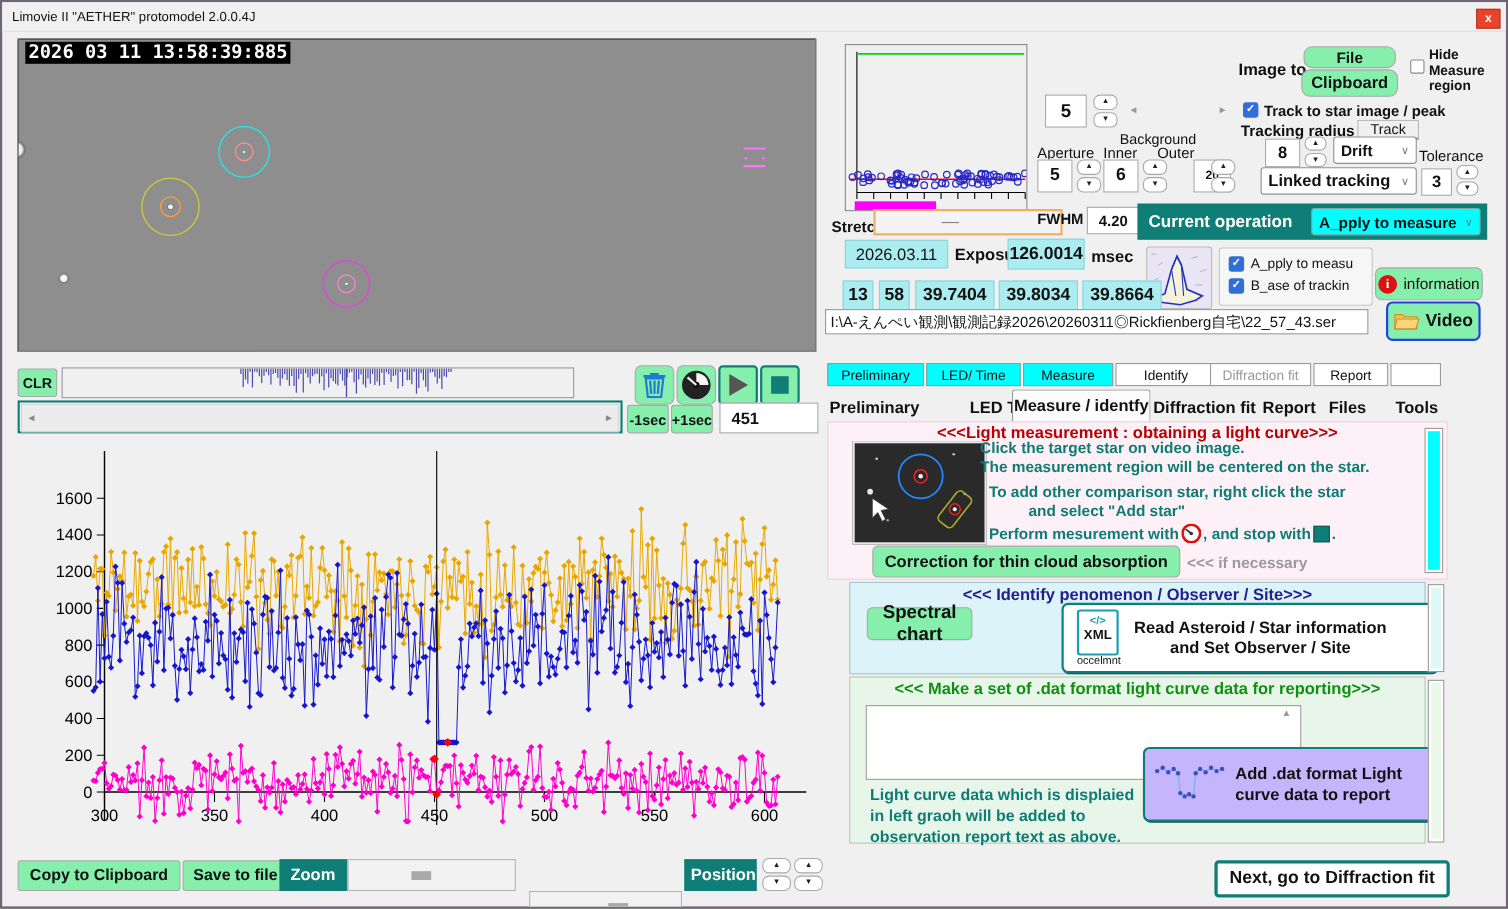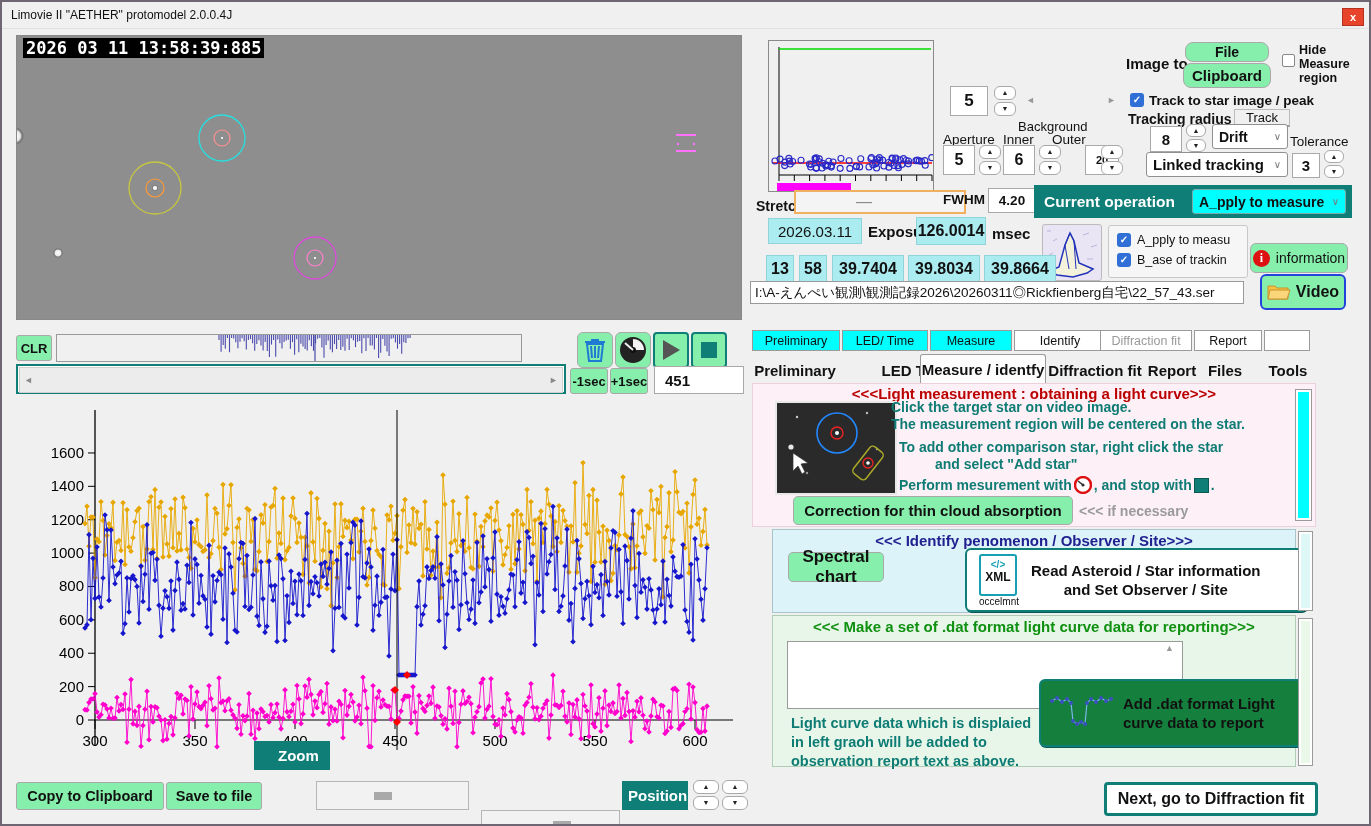--- a/index.html
+++ b/index.html
@@ -275,21 +275,21 @@
         <polyline points="69,311.62742261032014 71,312.05046567843294 73,304.5890740695214 75,301.0760875259824 77,300.9951346661914 79,295.6613725812086 81,313.9957517090924 83,319.1229989041099 85,316.67935795980134 87,306.2391227375935 89,307.12140242203 91,310.9968925850443 93,319.91251309643036 95,310.289493379652 97,320.3242629724955 99,320.08745002268904 101,299.44321874599206 103,312.92732920717776 105,306.58099773304116 107,311.4455476569096 109,295.93941513602294 111,344.2591334103928 113,311.24208587576544 115,281.5910248179892 117,325.8337611350007 119,313.3925195147549 121,327.3555081874346 123,308.4180852604145 125,348.30538674226773 127,327.44971786789273 129,311.3035326486742 131,293.2133192763571 133,341.76234820408325 135,308.4319505218989 137,323.9087914360785 139,308.9194658706626 141,309.86990747609644 143,318.2223990768758 145,321.9764135124022 147,342.5981972287791 149,321.7752381931781 151,341.15166767039756 153,325.42543195313635 155,318.53901359412356 157,336.8392095130105 159,319.96650410861616 161,295.303707656126 163,300.3337173057301 165,297.36010711862986 167,315.89735665390407 169,300.9376537122927 171,302.57375828863167 173,337.8896702664737 175,288.7093827387127 177,321.0859807238113 179,305.9572011120161 181,294.02184238640126 183,308.637152199246 185,310.63812067203037 187,307.41783342986463 189,304.2642244003094 191,327.7561704316428 193,287.78274423813076 195,300.7597521181768 197,311.8766928028534 199,310.3129582628673 201,348.704 203,280.0020783639927 205,304.6124279328869 207,303.08959366653346 209,312.81135345285014 211,302.8584744220432 213,300.6893889516676 215,312.3171396663319 217,316.8962155672498 219,320.2597807733626 221,330.34848754719457 223,306.68541118130275 225,336.31872273075487 227,317.6913121442646 229,322.65084001126746 231,318.1667114586742 233,295.60889802658653 235,336.2482900439403 237,312.1782093899483 239,340.5018205200112 241,315.11109670295144 243,330.7478613540055 245,311.08154272339215 247,313.7373239457649 249,318.61034225281423 251,317.539463905368 253,323.98796478869065 255,306.66699344148117 257,319.84083110056025 259,314.68181276925606 261,305.9855684882663 263,319.1732104150616 265,330.8383890812905 267,320.6164757016781 269,291.888715050674 271,313.86235634438646 273,318.8119731017584 275,313.1878131669606 277,306.2332592779468 279,324.1182005083272 281,287.44562762395105 283,301.04917508193057 285,325.58073878350854 287,315.9205182749843 289,288.11500818251073 291,299.12826255277685 293,281.3870475415774 295,296.38739883577125 297,316.84112167302055 299,303.0908274053908 301,309.7690209715012 303,296.44809730187757 305,293.6544094702075 307,314.3944100212301 309,305.6965761321229 311,285.4609069467508 313,326.13474045233244 315,308.92236227026535 317,322.69704190940365 319,311.2639728180198 321,323.0069062421196 323,303.32788323210275 325,306.3763234909116 327,339.7964307934851 329,292.53128773591993 331,317.07848384652937 333,308.3671723630959 335,296.47097798789946 337,304.1049180434765 339,322.84109373178563 341,318.9310538515784 343,307.3516469235532 345,325.8166852510865 347,279.2317689969032 349,292.8077910794173 351,310.1593913147086 353,348.39567655888294 355,348.704 357,287.7967151685208 359,322.33396852279736 361,299.7351806313079 363,293.29190270311807 365,309.0105422340953 367,302.0105500511527 369,306.74127314935157 371,308.1791771816625 373,308.404498234035 375,321.09469187198255 377,292.0610419752477 379,291.98174542501613 381,324.05404012126894 383,320.4407780250488 385,313.11789512206053 387,301.8600060296925 389,298.0933090661997 391,298.41171521943295 393,298.22112450834504 395,324.96651961102106 397,288.7930417143367 399,314.0999381654081 401,335.2215483610248 403,297.6284722776641 405,304.52574091044534 407,310.60050144344893 409,313.5632182134823 411,307.55375581815093 413,297.9351257221517 415,305.37065134282454 417,289.1503084872086 419,320.2393096349649 421,308.0377406769362 423,309.00153009706594 425,317.77949822845545 427,326.2212768719271 429,320.72959185551014 431,330.90775106866795 433,290.2592459877846 435,308.2291809151042 437,325.48985092719226 439,293.26932698593754 441,348.704 443,324.3919565721927 445,306.2738960962719 447,292.890992608774 449,305.5299943728601 451,303.5453672357588 453,299.23509858678 455,305.683114961348 457,334.7044285606826 459,319.33386114589314 461,313.7559704821645 463,308.6443439031173 465,285.0291825278811 467,281.10405483884927 469,320.10715052021294 471,311.34519074889363 473,308.17576135577167 475,280.68448442855015 477,318.4711620348799 479,326.27123264971794 481,326.7707667995361 483,321.78231200840605 485,338.3076213761615 487,309.94478269158725 489,316.99821120015395 491,295.62757263271 493,301.6430511539709 495,313.6497919987547 497,330.0776882821508 499,333.9749569486133 501,321.9936028643106 503,318.70178650239853 505,319.9320911307782 507,335.25984394194836 509,307.2026647972162 511,304.5588872113922 513,299.2872570300065 515,285.72269633405284 517,309.2613832329973 519,320.85290193560536 521,309.7361438405304 523,321.59168578523537 525,318.2139257344538 527,310.1916341874311 529,305.99599155384766 531,302.79467294693876 533,340.08615943254483 535,317.0482111144904 537,277.1352190714292 539,306.8816139835683 541,307.26884463058553 543,309.4260829987633 545,307.41145906347225 547,293.2886534209913 549,318.34413287375355 551,323.82781278683524 553,305.04303757872617 555,336.5037538109017 557,306.55976080109554 559,318.89282146775304 561,301.8872986915489 563,320.8400298303338 565,340.6268851502021 567,296.4602000672892 569,308.05690427541595 571,312.99877055745105 573,338.45548625334493 575,286.99530574348427 577,325.7653007852049 579,328.9517709138826 581,315.9436587371025 583,299.7561533735027 585,333.19221424667535 587,310.2860949845491 589,292.88108102350355 591,327.65224218461105 593,307.1684213988413 595,313.4680671865409 597,304.9070250707483 599,315.4074381017075 601,313.48137888061535 603,287.05893823367495 605,320.05019996728373 607,300.53128213661256 609,317.40571243358215 611,294.58808723920305 613,313.4381483722413 615,343.45294196900306 617,312.72098029440593 619,319.2654525638586 621,303.33540646368454 623,313.8294316284838 625,299.8899299702444 627,317.27150206063175 629,330.7933083773176 631,323.0718791822833 633,333.9378669039239 635,317.9985005013021 637,301.3735449987827 639,304.0399181317566 641,318.7335037934985 643,320.1049456934156 645,307.2098090000921 647,308.06821023978245 649,335.55855881667 651,332.9640439599501 653,313.447419704807 655,329.336290296969 657,291.1523461555699 659,290.32040699229856 661,292.5397105416474 663,330.7131857182556 665,327.5184535010308 667,325.6274100818513 669,313.4850584765752 671,310.81622795923613 673,286.2061265832181 675,320.97066134496777 677,288.9808783819196 679,304.61993411838915 681,331.6942725443914 683,334.5536862115497 685,334.1885892657498 687,310.5980376449455 689,333.10365606552455 691,308.1628262982164" fill="none" stroke="#ff00cc" stroke-width="0.9"></polyline>
         <path d="M69 308.8274226103201L71.8 311.62742261032014L69 314.42742261032015L66.2 311.62742261032014ZM71 309.25046567843293L73.8 312.05046567843294L71 314.85046567843295L68.2 312.05046567843294ZM73 301.7890740695214L75.8 304.5890740695214L73 307.3890740695214L70.2 304.5890740695214ZM75 298.2760875259824L77.8 301.0760875259824L75 303.8760875259824L72.2 301.0760875259824ZM77 298.1951346661914L79.8 300.9951346661914L77 303.7951346661914L74.2 300.9951346661914ZM79 292.86137258120857L81.8 295.6613725812086L79 298.4613725812086L76.2 295.6613725812086ZM81 311.1957517090924L83.8 313.9957517090924L81 316.79575170909243L78.2 313.9957517090924ZM83 316.3229989041099L85.8 319.1229989041099L83 321.92299890410993L80.2 319.1229989041099ZM85 313.8793579598013L87.8 316.67935795980134L85 319.47935795980135L82.2 316.67935795980134ZM87 303.4391227375935L89.8 306.2391227375935L87 309.0391227375935L84.2 306.2391227375935ZM89 304.32140242202996L91.8 307.12140242203L89 309.92140242203L86.2 307.12140242203ZM91 308.1968925850443L93.8 310.9968925850443L91 313.7968925850443L88.2 310.9968925850443ZM93 317.11251309643035L95.8 319.91251309643036L93 322.71251309643037L90.2 319.91251309643036ZM95 307.489493379652L97.8 310.289493379652L95 313.089493379652L92.2 310.289493379652ZM97 317.5242629724955L99.8 320.3242629724955L97 323.1242629724955L94.2 320.3242629724955ZM99 317.28745002268903L101.8 320.08745002268904L99 322.88745002268905L96.2 320.08745002268904ZM101 296.64321874599204L103.8 299.44321874599206L101 302.24321874599207L98.2 299.44321874599206ZM103 310.12732920717775L105.8 312.92732920717776L103 315.7273292071778L100.2 312.92732920717776ZM105 303.78099773304115L107.8 306.58099773304116L105 309.38099773304117L102.2 306.58099773304116ZM107 308.64554765690957L109.8 311.4455476569096L107 314.2455476569096L104.2 311.4455476569096ZM109 293.13941513602293L111.8 295.93941513602294L109 298.73941513602296L106.2 295.93941513602294ZM111 341.4591334103928L113.8 344.2591334103928L111 347.0591334103928L108.2 344.2591334103928ZM113 308.44208587576543L115.8 311.24208587576544L113 314.04208587576545L110.2 311.24208587576544ZM115 278.7910248179892L117.8 281.5910248179892L115 284.3910248179892L112.2 281.5910248179892ZM117 323.0337611350007L119.8 325.8337611350007L117 328.6337611350007L114.2 325.8337611350007ZM119 310.5925195147549L121.8 313.3925195147549L119 316.1925195147549L116.2 313.3925195147549ZM121 324.5555081874346L123.8 327.3555081874346L121 330.15550818743463L118.2 327.3555081874346ZM123 305.6180852604145L125.8 308.4180852604145L123 311.2180852604145L120.2 308.4180852604145ZM125 345.5053867422677L127.8 348.30538674226773L125 351.10538674226774L122.2 348.30538674226773ZM127 324.6497178678927L129.8 327.44971786789273L127 330.24971786789274L124.2 327.44971786789273ZM129 308.5035326486742L131.8 311.3035326486742L129 314.1035326486742L126.2 311.3035326486742ZM131 290.4133192763571L133.8 293.2133192763571L131 296.0133192763571L128.2 293.2133192763571ZM133 338.96234820408324L135.8 341.76234820408325L133 344.56234820408326L130.2 341.76234820408325ZM135 305.6319505218989L137.8 308.4319505218989L135 311.2319505218989L132.2 308.4319505218989ZM137 321.1087914360785L139.8 323.9087914360785L137 326.7087914360785L134.2 323.9087914360785ZM139 306.11946587066257L141.8 308.9194658706626L139 311.7194658706626L136.2 308.9194658706626ZM141 307.06990747609643L143.8 309.86990747609644L141 312.66990747609645L138.2 309.86990747609644ZM143 315.42239907687576L145.8 318.2223990768758L143 321.0223990768758L140.2 318.2223990768758ZM145 319.1764135124022L147.8 321.9764135124022L145 324.7764135124022L142.2 321.9764135124022ZM147 339.7981972287791L149.8 342.5981972287791L147 345.3981972287791L144.2 342.5981972287791ZM149 318.9752381931781L151.8 321.7752381931781L149 324.5752381931781L146.2 321.7752381931781ZM151 338.35166767039755L153.8 341.15166767039756L151 343.95166767039757L148.2 341.15166767039756ZM153 322.62543195313634L155.8 325.42543195313635L153 328.22543195313636L150.2 325.42543195313635ZM155 315.73901359412355L157.8 318.53901359412356L155 321.33901359412357L152.2 318.53901359412356ZM157 334.03920951301046L159.8 336.8392095130105L157 339.6392095130105L154.2 336.8392095130105ZM159 317.16650410861615L161.8 319.96650410861616L159 322.7665041086162L156.2 319.96650410861616ZM161 292.503707656126L163.8 295.303707656126L161 298.103707656126L158.2 295.303707656126ZM163 297.5337173057301L165.8 300.3337173057301L163 303.1337173057301L160.2 300.3337173057301ZM165 294.56010711862984L167.8 297.36010711862986L165 300.16010711862987L162.2 297.36010711862986ZM167 313.09735665390406L169.8 315.89735665390407L167 318.6973566539041L164.2 315.89735665390407ZM169 298.13765371229266L171.8 300.9376537122927L169 303.7376537122927L166.2 300.9376537122927ZM171 299.77375828863165L173.8 302.57375828863167L171 305.3737582886317L168.2 302.57375828863167ZM173 335.08967026647366L175.8 337.8896702664737L173 340.6896702664737L170.2 337.8896702664737ZM175 285.9093827387127L177.8 288.7093827387127L175 291.5093827387127L172.2 288.7093827387127ZM177 318.2859807238113L179.8 321.0859807238113L177 323.8859807238113L174.2 321.0859807238113ZM179 303.1572011120161L181.8 305.9572011120161L179 308.7572011120161L176.2 305.9572011120161ZM181 291.22184238640125L183.8 294.02184238640126L181 296.8218423864013L178.2 294.02184238640126ZM183 305.83715219924596L185.8 308.637152199246L183 311.437152199246L180.2 308.637152199246ZM185 307.83812067203036L187.8 310.63812067203037L185 313.4381206720304L182.2 310.63812067203037ZM187 304.6178334298646L189.8 307.41783342986463L187 310.21783342986464L184.2 307.41783342986463ZM189 301.4642244003094L191.8 304.2642244003094L189 307.0642244003094L186.2 304.2642244003094ZM191 324.95617043164276L193.8 327.7561704316428L191 330.5561704316428L188.2 327.7561704316428ZM193 284.98274423813075L195.8 287.78274423813076L193 290.5827442381308L190.2 287.78274423813076ZM195 297.95975211817677L197.8 300.7597521181768L195 303.5597521181768L192.2 300.7597521181768ZM197 309.0766928028534L199.8 311.8766928028534L197 314.67669280285344L194.2 311.8766928028534ZM199 307.5129582628673L201.8 310.3129582628673L199 313.1129582628673L196.2 310.3129582628673ZM201 345.904L203.8 348.704L201 351.504L198.2 348.704ZM203 277.2020783639927L205.8 280.0020783639927L203 282.80207836399273L200.2 280.0020783639927ZM205 301.81242793288686L207.8 304.6124279328869L205 307.4124279328869L202.2 304.6124279328869ZM207 300.28959366653345L209.8 303.08959366653346L207 305.8895936665335L204.2 303.08959366653346ZM209 310.01135345285013L211.8 312.81135345285014L209 315.61135345285015L206.2 312.81135345285014ZM211 300.05847442204316L213.8 302.8584744220432L211 305.6584744220432L208.2 302.8584744220432ZM213 297.88938895166757L215.8 300.6893889516676L213 303.4893889516676L210.2 300.6893889516676ZM215 309.5171396663319L217.8 312.3171396663319L215 315.1171396663319L212.2 312.3171396663319ZM217 314.09621556724977L219.8 316.8962155672498L217 319.6962155672498L214.2 316.8962155672498ZM219 317.4597807733626L221.8 320.2597807733626L219 323.0597807733626L216.2 320.2597807733626ZM221 327.54848754719455L223.8 330.34848754719457L221 333.1484875471946L218.2 330.34848754719457ZM223 303.88541118130274L225.8 306.68541118130275L223 309.48541118130277L220.2 306.68541118130275ZM225 333.51872273075486L227.8 336.31872273075487L225 339.1187227307549L222.2 336.31872273075487ZM227 314.8913121442646L229.8 317.6913121442646L227 320.4913121442646L224.2 317.6913121442646ZM229 319.85084001126745L231.8 322.65084001126746L229 325.4508400112675L226.2 322.65084001126746ZM231 315.36671145867416L233.8 318.1667114586742L231 320.9667114586742L228.2 318.1667114586742ZM233 292.8088980265865L235.8 295.60889802658653L233 298.40889802658654L230.2 295.60889802658653ZM235 333.4482900439403L237.8 336.2482900439403L235 339.0482900439403L232.2 336.2482900439403ZM237 309.37820938994827L239.8 312.1782093899483L237 314.9782093899483L234.2 312.1782093899483ZM239 337.7018205200112L241.8 340.5018205200112L239 343.30182052001123L236.2 340.5018205200112ZM241 312.31109670295143L243.8 315.11109670295144L241 317.91109670295145L238.2 315.11109670295144ZM243 327.9478613540055L245.8 330.7478613540055L243 333.54786135400553L240.2 330.7478613540055ZM245 308.28154272339214L247.8 311.08154272339215L245 313.88154272339216L242.2 311.08154272339215ZM247 310.9373239457649L249.8 313.7373239457649L247 316.5373239457649L244.2 313.7373239457649ZM249 315.8103422528142L251.8 318.61034225281423L249 321.41034225281425L246.2 318.61034225281423ZM251 314.739463905368L253.8 317.539463905368L251 320.339463905368L248.2 317.539463905368ZM253 321.18796478869064L255.8 323.98796478869065L253 326.78796478869066L250.2 323.98796478869065ZM255 303.86699344148116L257.8 306.66699344148117L255 309.4669934414812L252.2 306.66699344148117ZM257 317.04083110056024L259.8 319.84083110056025L257 322.64083110056026L254.2 319.84083110056025ZM259 311.88181276925604L261.8 314.68181276925606L259 317.48181276925607L256.2 314.68181276925606ZM261 303.1855684882663L263.8 305.9855684882663L261 308.78556848826634L258.2 305.9855684882663ZM263 316.3732104150616L265.8 319.1732104150616L263 321.9732104150616L260.2 319.1732104150616ZM265 328.03838908129046L267.8 330.8383890812905L265 333.6383890812905L262.2 330.8383890812905ZM267 317.8164757016781L269.8 320.6164757016781L267 323.4164757016781L264.2 320.6164757016781ZM269 289.088715050674L271.8 291.888715050674L269 294.68871505067403L266.2 291.888715050674ZM271 311.06235634438644L273.8 313.86235634438646L271 316.66235634438647L268.2 313.86235634438646ZM273 316.0119731017584L275.8 318.8119731017584L273 321.6119731017584L270.2 318.8119731017584ZM275 310.3878131669606L277.8 313.1878131669606L275 315.9878131669606L272.2 313.1878131669606ZM277 303.4332592779468L279.8 306.2332592779468L277 309.0332592779468L274.2 306.2332592779468ZM279 321.3182005083272L281.8 324.1182005083272L279 326.91820050832723L276.2 324.1182005083272ZM281 284.64562762395104L283.8 287.44562762395105L281 290.24562762395107L278.2 287.44562762395105ZM283 298.24917508193056L285.8 301.04917508193057L283 303.8491750819306L280.2 301.04917508193057ZM285 322.7807387835085L287.8 325.58073878350854L285 328.38073878350855L282.2 325.58073878350854ZM287 313.1205182749843L289.8 315.9205182749843L287 318.72051827498433L284.2 315.9205182749843ZM289 285.3150081825107L291.8 288.11500818251073L289 290.91500818251075L286.2 288.11500818251073ZM291 296.32826255277683L293.8 299.12826255277685L291 301.92826255277686L288.2 299.12826255277685ZM293 278.58704754157736L295.8 281.3870475415774L293 284.1870475415774L290.2 281.3870475415774ZM295 293.58739883577124L297.8 296.38739883577125L295 299.18739883577126L292.2 296.38739883577125ZM297 314.04112167302054L299.8 316.84112167302055L297 319.64112167302056L294.2 316.84112167302055ZM299 300.2908274053908L301.8 303.0908274053908L299 305.89082740539084L296.2 303.0908274053908ZM301 306.9690209715012L303.8 309.7690209715012L301 312.56902097150123L298.2 309.7690209715012ZM303 293.64809730187756L305.8 296.44809730187757L303 299.2480973018776L300.2 296.44809730187757ZM305 290.8544094702075L307.8 293.6544094702075L305 296.4544094702075L302.2 293.6544094702075ZM307 311.5944100212301L309.8 314.3944100212301L307 317.1944100212301L304.2 314.3944100212301ZM309 302.8965761321229L311.8 305.6965761321229L309 308.4965761321229L306.2 305.6965761321229ZM311 282.6609069467508L313.8 285.4609069467508L311 288.2609069467508L308.2 285.4609069467508ZM313 323.3347404523324L315.8 326.13474045233244L313 328.93474045233245L310.2 326.13474045233244ZM315 306.12236227026534L317.8 308.92236227026535L315 311.72236227026536L312.2 308.92236227026535ZM317 319.89704190940364L319.8 322.69704190940365L317 325.49704190940366L314.2 322.69704190940365ZM319 308.4639728180198L321.8 311.2639728180198L319 314.0639728180198L316.2 311.2639728180198ZM321 320.2069062421196L323.8 323.0069062421196L321 325.8069062421196L318.2 323.0069062421196ZM323 300.52788323210274L325.8 303.32788323210275L323 306.12788323210276L320.2 303.32788323210275ZM325 303.5763234909116L327.8 306.3763234909116L325 309.1763234909116L322.2 306.3763234909116ZM327 336.9964307934851L329.8 339.7964307934851L327 342.5964307934851L324.2 339.7964307934851ZM329 289.7312877359199L331.8 292.53128773591993L329 295.33128773591994L326.2 292.53128773591993ZM331 314.27848384652935L333.8 317.07848384652937L331 319.8784838465294L328.2 317.07848384652937ZM333 305.5671723630959L335.8 308.3671723630959L333 311.1671723630959L330.2 308.3671723630959ZM335 293.67097798789945L337.8 296.47097798789946L335 299.27097798789947L332.2 296.47097798789946ZM337 301.3049180434765L339.8 304.1049180434765L337 306.9049180434765L334.2 304.1049180434765ZM339 320.0410937317856L341.8 322.84109373178563L339 325.64109373178565L336.2 322.84109373178563ZM341 316.1310538515784L343.8 318.9310538515784L341 321.7310538515784L338.2 318.9310538515784ZM343 304.55164692355316L345.8 307.3516469235532L343 310.1516469235532L340.2 307.3516469235532ZM345 323.01668525108647L347.8 325.8166852510865L345 328.6166852510865L342.2 325.8166852510865ZM347 276.4317689969032L349.8 279.2317689969032L347 282.0317689969032L344.2 279.2317689969032ZM349 290.0077910794173L351.8 292.8077910794173L349 295.6077910794173L346.2 292.8077910794173ZM351 307.3593913147086L353.8 310.1593913147086L351 312.9593913147086L348.2 310.1593913147086ZM353 345.59567655888293L355.8 348.39567655888294L353 351.19567655888295L350.2 348.39567655888294ZM355 345.904L357.8 348.704L355 351.504L352.2 348.704ZM357 284.9967151685208L359.8 287.7967151685208L357 290.5967151685208L354.2 287.7967151685208ZM359 319.53396852279735L361.8 322.33396852279736L359 325.1339685227974L356.2 322.33396852279736ZM361 296.9351806313079L363.8 299.7351806313079L361 302.5351806313079L358.2 299.7351806313079ZM363 290.49190270311806L365.8 293.29190270311807L363 296.0919027031181L360.2 293.29190270311807ZM365 306.21054223409527L367.8 309.0105422340953L365 311.8105422340953L362.2 309.0105422340953ZM367 299.21055005115267L369.8 302.0105500511527L367 304.8105500511527L364.2 302.0105500511527ZM369 303.94127314935156L371.8 306.74127314935157L369 309.5412731493516L366.2 306.74127314935157ZM371 305.3791771816625L373.8 308.1791771816625L371 310.9791771816625L368.2 308.1791771816625ZM373 305.60449823403496L375.8 308.404498234035L373 311.204498234035L370.2 308.404498234035ZM375 318.29469187198254L377.8 321.09469187198255L375 323.89469187198256L372.2 321.09469187198255ZM377 289.2610419752477L379.8 292.0610419752477L377 294.8610419752477L374.2 292.0610419752477ZM379 289.1817454250161L381.8 291.98174542501613L379 294.78174542501614L376.2 291.98174542501613ZM381 321.25404012126893L383.8 324.05404012126894L381 326.85404012126895L378.2 324.05404012126894ZM383 317.6407780250488L385.8 320.4407780250488L383 323.2407780250488L380.2 320.4407780250488ZM385 310.3178951220605L387.8 313.11789512206053L385 315.91789512206054L382.2 313.11789512206053ZM387 299.0600060296925L389.8 301.8600060296925L387 304.6600060296925L384.2 301.8600060296925ZM389 295.2933090661997L391.8 298.0933090661997L389 300.8933090661997L386.2 298.0933090661997ZM391 295.61171521943294L393.8 298.41171521943295L391 301.21171521943296L388.2 298.41171521943295ZM393 295.42112450834503L395.8 298.22112450834504L393 301.02112450834505L390.2 298.22112450834504ZM395 322.16651961102104L397.8 324.96651961102106L395 327.76651961102107L392.2 324.96651961102106ZM397 285.9930417143367L399.8 288.7930417143367L397 291.5930417143367L394.2 288.7930417143367ZM399 311.2999381654081L401.8 314.0999381654081L399 316.8999381654081L396.2 314.0999381654081ZM401 332.4215483610248L403.8 335.2215483610248L401 338.0215483610248L398.2 335.2215483610248ZM403 294.8284722776641L405.8 297.6284722776641L403 300.4284722776641L400.2 297.6284722776641ZM405 301.7257409104453L407.8 304.52574091044534L405 307.32574091044535L402.2 304.52574091044534ZM407 307.8005014434489L409.8 310.60050144344893L407 313.40050144344895L404.2 310.60050144344893ZM409 310.7632182134823L411.8 313.5632182134823L409 316.3632182134823L406.2 313.5632182134823ZM411 304.7537558181509L413.8 307.55375581815093L411 310.35375581815094L408.2 307.55375581815093ZM413 295.1351257221517L415.8 297.9351257221517L413 300.73512572215174L410.2 297.9351257221517ZM415 302.57065134282453L417.8 305.37065134282454L415 308.17065134282456L412.2 305.37065134282454ZM417 286.35030848720857L419.8 289.1503084872086L417 291.9503084872086L414.2 289.1503084872086ZM419 317.4393096349649L421.8 320.2393096349649L419 323.0393096349649L416.2 320.2393096349649ZM421 305.2377406769362L423.8 308.0377406769362L421 310.8377406769362L418.2 308.0377406769362ZM423 306.2015300970659L425.8 309.00153009706594L423 311.80153009706595L420.2 309.00153009706594ZM425 314.97949822845544L427.8 317.77949822845545L425 320.57949822845546L422.2 317.77949822845545ZM427 323.4212768719271L429.8 326.2212768719271L427 329.0212768719271L424.2 326.2212768719271ZM429 317.9295918555101L431.8 320.72959185551014L429 323.52959185551015L426.2 320.72959185551014ZM431 328.10775106866794L433.8 330.90775106866795L431 333.70775106866796L428.2 330.90775106866795ZM433 287.4592459877846L435.8 290.2592459877846L433 293.0592459877846L430.2 290.2592459877846ZM435 305.4291809151042L437.8 308.2291809151042L435 311.02918091510423L432.2 308.2291809151042ZM437 322.68985092719225L439.8 325.48985092719226L437 328.2898509271923L434.2 325.48985092719226ZM439 290.4693269859375L441.8 293.26932698593754L439 296.06932698593755L436.2 293.26932698593754ZM441 345.904L443.8 348.704L441 351.504L438.2 348.704ZM443 321.5919565721927L445.8 324.3919565721927L443 327.19195657219274L440.2 324.3919565721927ZM445 303.4738960962719L447.8 306.2738960962719L445 309.07389609627194L442.2 306.2738960962719ZM447 290.090992608774L449.8 292.890992608774L447 295.690992608774L444.2 292.890992608774ZM449 302.72999437286006L451.8 305.5299943728601L449 308.3299943728601L446.2 305.5299943728601ZM451 300.7453672357588L453.8 303.5453672357588L451 306.34536723575883L448.2 303.5453672357588ZM453 296.43509858678L455.8 299.23509858678L453 302.03509858678L450.2 299.23509858678ZM455 302.883114961348L457.8 305.683114961348L455 308.483114961348L452.2 305.683114961348ZM457 331.90442856068256L459.8 334.7044285606826L457 337.5044285606826L454.2 334.7044285606826ZM459 316.5338611458931L461.8 319.33386114589314L459 322.13386114589315L456.2 319.33386114589314ZM461 310.9559704821645L463.8 313.7559704821645L461 316.5559704821645L458.2 313.7559704821645ZM463 305.8443439031173L465.8 308.6443439031173L463 311.4443439031173L460.2 308.6443439031173ZM465 282.2291825278811L467.8 285.0291825278811L465 287.82918252788113L462.2 285.0291825278811ZM467 278.30405483884925L469.8 281.10405483884927L467 283.9040548388493L464.2 281.10405483884927ZM469 317.30715052021293L471.8 320.10715052021294L469 322.90715052021295L466.2 320.10715052021294ZM471 308.5451907488936L473.8 311.34519074889363L471 314.14519074889364L468.2 311.34519074889363ZM473 305.37576135577166L475.8 308.17576135577167L473 310.9757613557717L470.2 308.17576135577167ZM475 277.88448442855014L477.8 280.68448442855015L475 283.48448442855016L472.2 280.68448442855015ZM477 315.6711620348799L479.8 318.4711620348799L477 321.2711620348799L474.2 318.4711620348799ZM479 323.47123264971793L481.8 326.27123264971794L479 329.07123264971796L476.2 326.27123264971794ZM481 323.9707667995361L483.8 326.7707667995361L481 329.5707667995361L478.2 326.7707667995361ZM483 318.98231200840604L485.8 321.78231200840605L483 324.58231200840606L480.2 321.78231200840605ZM485 335.50762137616147L487.8 338.3076213761615L485 341.1076213761615L482.2 338.3076213761615ZM487 307.14478269158724L489.8 309.94478269158725L487 312.74478269158726L484.2 309.94478269158725ZM489 314.19821120015393L491.8 316.99821120015395L489 319.79821120015396L486.2 316.99821120015395ZM491 292.82757263271L493.8 295.62757263271L491 298.42757263271L488.2 295.62757263271ZM493 298.84305115397086L495.8 301.6430511539709L493 304.4430511539709L490.2 301.6430511539709ZM495 310.8497919987547L497.8 313.6497919987547L495 316.44979199875473L492.2 313.6497919987547ZM497 327.2776882821508L499.8 330.0776882821508L497 332.8776882821508L494.2 330.0776882821508ZM499 331.17495694861327L501.8 333.9749569486133L499 336.7749569486133L496.2 333.9749569486133ZM501 319.1936028643106L503.8 321.9936028643106L501 324.7936028643106L498.2 321.9936028643106ZM503 315.9017865023985L505.8 318.70178650239853L503 321.50178650239855L500.2 318.70178650239853ZM505 317.1320911307782L507.8 319.9320911307782L505 322.7320911307782L502.2 319.9320911307782ZM507 332.45984394194835L509.8 335.25984394194836L507 338.0598439419484L504.2 335.25984394194836ZM509 304.4026647972162L511.8 307.2026647972162L509 310.0026647972162L506.2 307.2026647972162ZM511 301.75888721139216L513.8 304.5588872113922L511 307.3588872113922L508.2 304.5588872113922ZM513 296.4872570300065L515.8 299.2872570300065L513 302.0872570300065L510.2 299.2872570300065ZM515 282.92269633405283L517.8 285.72269633405284L515 288.52269633405285L512.2 285.72269633405284ZM517 306.46138323299726L519.8 309.2613832329973L517 312.0613832329973L514.2 309.2613832329973ZM519 318.05290193560535L521.8 320.85290193560536L519 323.65290193560537L516.2 320.85290193560536ZM521 306.9361438405304L523.8 309.7361438405304L521 312.5361438405304L518.2 309.7361438405304ZM523 318.79168578523536L525.8 321.59168578523537L523 324.3916857852354L520.2 321.59168578523537ZM525 315.4139257344538L527.8 318.2139257344538L525 321.01392573445384L522.2 318.2139257344538ZM527 307.39163418743107L529.8 310.1916341874311L527 312.9916341874311L524.2 310.1916341874311ZM529 303.19599155384765L531.8 305.99599155384766L529 308.79599155384767L526.2 305.99599155384766ZM531 299.99467294693875L533.8 302.79467294693876L531 305.5946729469388L528.2 302.79467294693876ZM533 337.2861594325448L535.8 340.08615943254483L533 342.88615943254484L530.2 340.08615943254483ZM535 314.2482111144904L537.8 317.0482111144904L535 319.8482111144904L532.2 317.0482111144904ZM537 274.3352190714292L539.8 277.1352190714292L537 279.93521907142923L534.2 277.1352190714292ZM539 304.0816139835683L541.8 306.8816139835683L539 309.6816139835683L536.2 306.8816139835683ZM541 304.4688446305855L543.8 307.26884463058553L541 310.06884463058555L538.2 307.26884463058553ZM543 306.6260829987633L545.8 309.4260829987633L543 312.22608299876333L540.2 309.4260829987633ZM545 304.61145906347224L547.8 307.41145906347225L545 310.21145906347226L542.2 307.41145906347225ZM547 290.4886534209913L549.8 293.2886534209913L547 296.0886534209913L544.2 293.2886534209913ZM549 315.54413287375354L551.8 318.34413287375355L549 321.14413287375356L546.2 318.34413287375355ZM551 321.0278127868352L553.8 323.82781278683524L551 326.62781278683525L548.2 323.82781278683524ZM553 302.24303757872616L555.8 305.04303757872617L553 307.8430375787262L550.2 305.04303757872617ZM555 333.7037538109017L557.8 336.5037538109017L555 339.3037538109017L552.2 336.5037538109017ZM557 303.7597608010955L559.8 306.55976080109554L557 309.35976080109555L554.2 306.55976080109554ZM559 316.092821467753L561.8 318.89282146775304L559 321.69282146775305L556.2 318.89282146775304ZM561 299.0872986915489L563.8 301.8872986915489L561 304.6872986915489L558.2 301.8872986915489ZM563 318.04002983033376L565.8 320.8400298303338L563 323.6400298303338L560.2 320.8400298303338ZM565 337.8268851502021L567.8 340.6268851502021L565 343.4268851502021L562.2 340.6268851502021ZM567 293.66020006728917L569.8 296.4602000672892L567 299.2602000672892L564.2 296.4602000672892ZM569 305.25690427541593L571.8 308.05690427541595L569 310.85690427541596L566.2 308.05690427541595ZM571 310.19877055745104L573.8 312.99877055745105L571 315.79877055745106L568.2 312.99877055745105ZM573 335.6554862533449L575.8 338.45548625334493L573 341.25548625334494L570.2 338.45548625334493ZM575 284.19530574348425L577.8 286.99530574348427L575 289.7953057434843L572.2 286.99530574348427ZM577 322.9653007852049L579.8 325.7653007852049L577 328.5653007852049L574.2 325.7653007852049ZM579 326.1517709138826L581.8 328.9517709138826L579 331.75177091388264L576.2 328.9517709138826ZM581 313.1436587371025L583.8 315.9436587371025L581 318.7436587371025L578.2 315.9436587371025ZM583 296.9561533735027L585.8 299.7561533735027L583 302.5561533735027L580.2 299.7561533735027ZM585 330.39221424667534L587.8 333.19221424667535L585 335.99221424667536L582.2 333.19221424667535ZM587 307.4860949845491L589.8 310.2860949845491L587 313.0860949845491L584.2 310.2860949845491ZM589 290.08108102350354L591.8 292.88108102350355L589 295.68108102350357L586.2 292.88108102350355ZM591 324.85224218461104L593.8 327.65224218461105L591 330.45224218461107L588.2 327.65224218461105ZM593 304.3684213988413L595.8 307.1684213988413L593 309.9684213988413L590.2 307.1684213988413ZM595 310.6680671865409L597.8 313.4680671865409L595 316.2680671865409L592.2 313.4680671865409ZM597 302.1070250707483L599.8 304.9070250707483L597 307.70702507074833L594.2 304.9070250707483ZM599 312.6074381017075L601.8 315.4074381017075L599 318.2074381017075L596.2 315.4074381017075ZM601 310.68137888061534L603.8 313.48137888061535L601 316.28137888061536L598.2 313.48137888061535ZM603 284.25893823367494L605.8 287.05893823367495L603 289.85893823367496L600.2 287.05893823367495ZM605 317.2501999672837L607.8 320.05019996728373L605 322.85019996728374L602.2 320.05019996728373ZM607 297.73128213661255L609.8 300.53128213661256L607 303.3312821366126L604.2 300.53128213661256ZM609 314.60571243358214L611.8 317.40571243358215L609 320.20571243358216L606.2 317.40571243358215ZM611 291.78808723920304L613.8 294.58808723920305L611 297.38808723920306L608.2 294.58808723920305ZM613 310.6381483722413L615.8 313.4381483722413L613 316.2381483722413L610.2 313.4381483722413ZM615 340.65294196900305L617.8 343.45294196900306L615 346.2529419690031L612.2 343.45294196900306ZM617 309.9209802944059L619.8 312.72098029440593L617 315.52098029440594L614.2 312.72098029440593ZM619 316.4654525638586L621.8 319.2654525638586L619 322.0654525638586L616.2 319.2654525638586ZM621 300.5354064636845L623.8 303.33540646368454L621 306.13540646368455L618.2 303.33540646368454ZM623 311.0294316284838L625.8 313.8294316284838L623 316.6294316284838L620.2 313.8294316284838ZM625 297.0899299702444L627.8 299.8899299702444L625 302.6899299702444L622.2 299.8899299702444ZM627 314.47150206063174L629.8 317.27150206063175L627 320.07150206063176L624.2 317.27150206063175ZM629 327.9933083773176L631.8 330.7933083773176L629 333.5933083773176L626.2 330.7933083773176ZM631 320.27187918228327L633.8 323.0718791822833L631 325.8718791822833L628.2 323.0718791822833ZM633 331.1378669039239L635.8 333.9378669039239L633 336.73786690392393L630.2 333.9378669039239ZM635 315.1985005013021L637.8 317.9985005013021L635 320.7985005013021L632.2 317.9985005013021ZM637 298.57354499878267L639.8 301.3735449987827L637 304.1735449987827L634.2 301.3735449987827ZM639 301.2399181317566L641.8 304.0399181317566L639 306.83991813175663L636.2 304.0399181317566ZM641 315.9335037934985L643.8 318.7335037934985L641 321.53350379349854L638.2 318.7335037934985ZM643 317.30494569341556L645.8 320.1049456934156L643 322.9049456934156L640.2 320.1049456934156ZM645 304.4098090000921L647.8 307.2098090000921L645 310.0098090000921L642.2 307.2098090000921ZM647 305.26821023978243L649.8 308.06821023978245L647 310.86821023978246L644.2 308.06821023978245ZM649 332.75855881666996L651.8 335.55855881667L649 338.35855881667L646.2 335.55855881667ZM651 330.1640439599501L653.8 332.9640439599501L651 335.76404395995013L648.2 332.9640439599501ZM653 310.64741970480696L655.8 313.447419704807L653 316.247419704807L650.2 313.447419704807ZM655 326.536290296969L657.8 329.336290296969L655 332.13629029696904L652.2 329.336290296969ZM657 288.3523461555699L659.8 291.1523461555699L657 293.9523461555699L654.2 291.1523461555699ZM659 287.52040699229855L661.8 290.32040699229856L659 293.12040699229857L656.2 290.32040699229856ZM661 289.7397105416474L663.8 292.5397105416474L661 295.33971054164743L658.2 292.5397105416474ZM663 327.9131857182556L665.8 330.7131857182556L663 333.5131857182556L660.2 330.7131857182556ZM665 324.7184535010308L667.8 327.5184535010308L665 330.31845350103083L662.2 327.5184535010308ZM667 322.82741008185127L669.8 325.6274100818513L667 328.4274100818513L664.2 325.6274100818513ZM669 310.6850584765752L671.8 313.4850584765752L669 316.2850584765752L666.2 313.4850584765752ZM671 308.0162279592361L673.8 310.81622795923613L671 313.61622795923614L668.2 310.81622795923613ZM673 283.4061265832181L675.8 286.2061265832181L673 289.00612658321813L670.2 286.2061265832181ZM675 318.17066134496775L677.8 320.97066134496777L675 323.7706613449678L672.2 320.97066134496777ZM677 286.18087838191957L679.8 288.9808783819196L677 291.7808783819196L674.2 288.9808783819196ZM679 301.81993411838914L681.8 304.61993411838915L679 307.41993411838916L676.2 304.61993411838915ZM681 328.8942725443914L683.8 331.6942725443914L681 334.49427254439144L678.2 331.6942725443914ZM683 331.7536862115497L685.8 334.5536862115497L683 337.3536862115497L680.2 334.5536862115497ZM685 331.3885892657498L687.8 334.1885892657498L685 336.9885892657498L682.2 334.1885892657498ZM687 307.7980376449455L689.8 310.5980376449455L687 313.39803764494553L684.2 310.5980376449455ZM689 330.30365606552454L691.8 333.10365606552455L689 335.90365606552456L686.2 333.10365606552455ZM691 305.36282629821636L693.8 308.1628262982164L691 310.9628262982164L688.2 308.1628262982164Z" fill="#ff00cc"></path>
         <path d="M391 272.937L395 276.937L391 280.937L387 276.937Z" fill="#ff0000"></path>
         <path d="M379 287.98174542501613L383 291.98174542501613L379 295.98174542501613L375 291.98174542501613Z" fill="#ff0000"></path>
         <path d="M381 320.05404012126894L385 324.05404012126894L381 328.05404012126894L377 324.05404012126894Z" fill="#ff0000"></path>
       </svg>
   </div>
 
   <div class="a btn" style="left:14px;top:780px;width:148px;height:28px;font-size:14.5px;">Copy to Clipboard</div>
   <div class="a btn" style="left:164px;top:780px;width:96px;height:28px;font-size:14.5px;">Save to file</div>
-  <div class="a tealblk" style="left:252px;top:739px;width:76px;height:29px;font-size:15px;padding-left:24px;">Zoom</div>
+  <div class="a tealblk" style="left:252px;top:779px;width:62px;height:29px;font-size:15px;padding-left:10px;">Zoom</div>
   <div class="a slider" style="left:314px;top:779px;width:153px;height:29px;">
     <div class="thumb" style="left:38%;"></div>
   </div>
   <div class="a slider" style="left:479px;top:779px;width:139px;height:29px;">
     <div class="thumb" style="left:52%;"></div>
   </div>
   <div class="a tealblk" style="left:620px;top:779px;width:66px;height:29px;font-size:15px;padding-left:6px;">Position</div>
   <div class="a sbtn" style="left:691px;top:778px;width:26px;height:14px;">▲</div>
   <div class="a sbtn" style="left:691px;top:794px;width:26px;height:14px;">▼</div>
   <div class="a sbtn" style="left:720px;top:778px;width:26px;height:14px;">▲</div>
@@ -591,21 +591,21 @@
     <div style="position:absolute;left:14px;top:25px;width:394px;height:66px;background:#fff;border:1px solid #9a9a9a;"></div>
     <div style="position:absolute;left:392px;top:27px;color:#999;font-size:9px;line-height:10px;text-align:center;">
       <div>▲</div>
         <div style="margin-top:38px;">▼</div>
     </div>
     <div class="teal-t" style="position:absolute;left:18px;top:98px;font-size:14.5px;line-height:19px;">
       <div>Light curve data which is displaied</div>
       <div>in left graoh will be added to</div>
       <div>observation report text as above.</div>
     </div>
-    <div style="position:absolute;left:266px;top:63px;width:254px;height:64px;background:#15803d;border:2px solid #0f7e76;border-radius:6px;box-shadow:1px 1px 0 #0a5a54;display:flex;align-items:center;padding-left:8px;gap:8px;">
+    <div style="position:absolute;left:266px;top:63px;width:254px;height:64px;background:#c4b5fd;border:2px solid #0f7e76;border-radius:6px;box-shadow:1px 1px 0 #0a5a54;display:flex;align-items:center;padding-left:8px;gap:8px;">
       <svg width="66" height="44" viewBox="0 0 66 44">
         <polyline points="3,10 8,7 13,11 18,8 22,12 24,30 28,33 32,31 36,33 38,12 42,8 47,11 52,7 57,10 62,8" fill="none" stroke="#7ab4e8" stroke-width="1.2"></polyline>
         <g fill="#3a50c0">
           <circle cx="3" cy="10" r="2"></circle>
             <circle cx="8" cy="7" r="2"></circle>
             <circle cx="13" cy="11" r="2"></circle>
           <circle cx="18" cy="8" r="2"></circle>
             <circle cx="22" cy="12" r="2"></circle>
             <circle cx="24" cy="30" r="2"></circle>
           <circle cx="28" cy="33" r="2"></circle>

